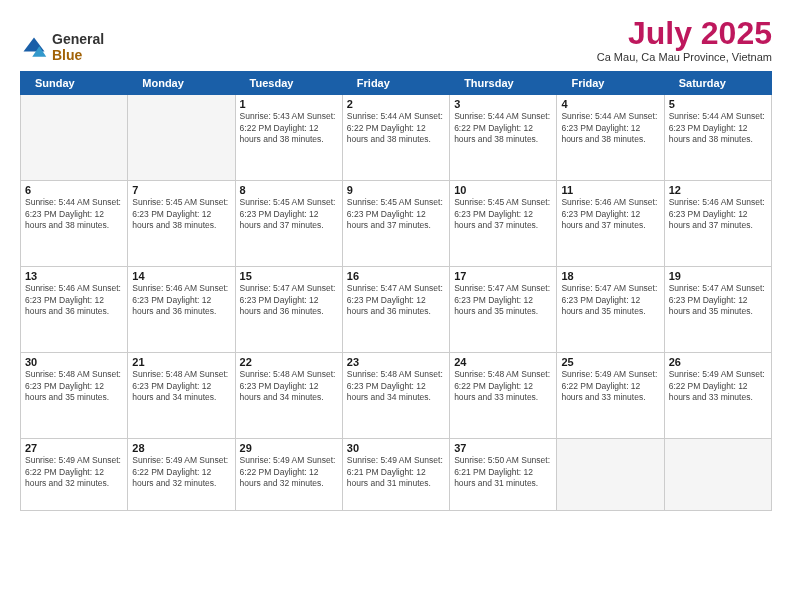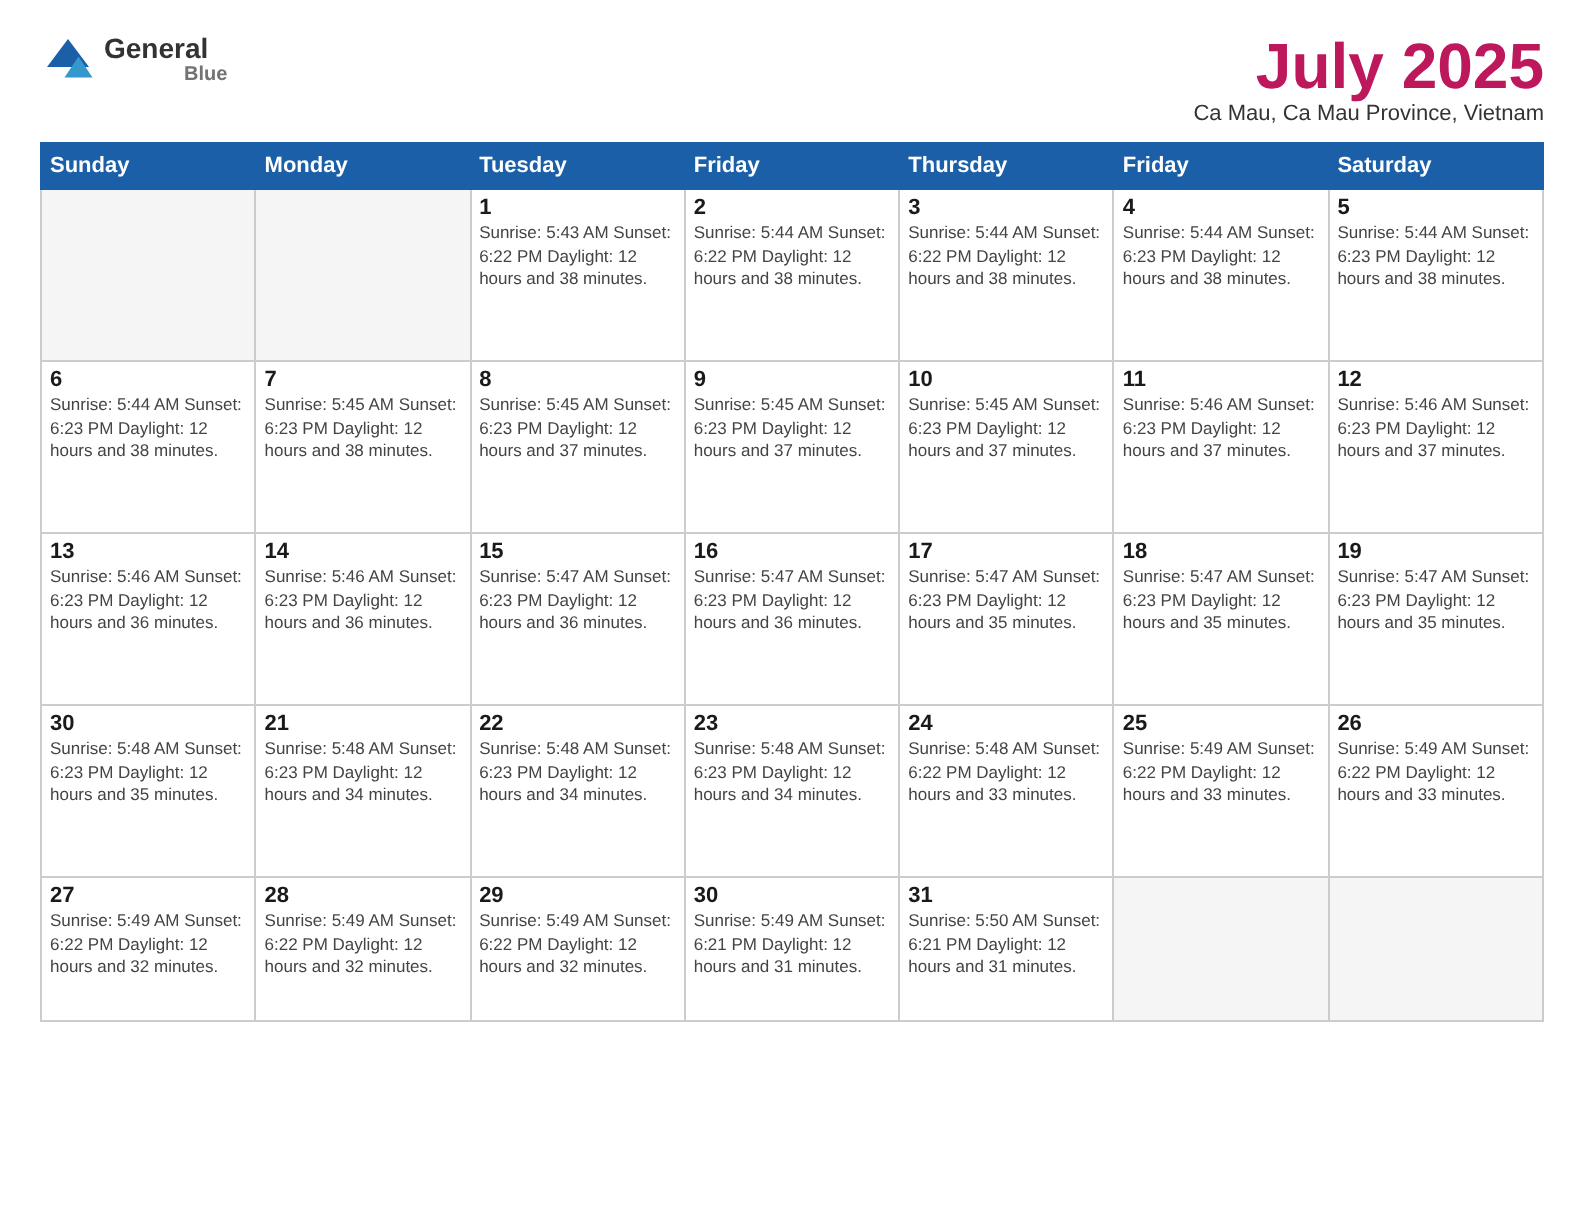--- a/index.html
+++ b/index.html
@@ -12,43 +12,42 @@
     }
     .page {
       width: 792px;
       height: 612px;
       padding: 16px 20px 12px 20px;
       background: #fff;
     }
     .header {
       display: flex;
       justify-content: space-between;
-      align-items: flex-start;
+      align-items: flex-end;
       margin-bottom: 8px;
     }
     .logo {
       display: flex;
       align-items: center;
       gap: 4px;
     }
     .logo-text {
       display: flex;
       flex-direction: column;
       line-height: 1.1;
     }
     .logo-general {
       font-size: 14px;
       font-weight: bold;
       color: #333;
     }
     .logo-blue {
-      font-size: 10px;
-      font-weight: bold;
-      color: #737373;
-      margin-left: 40px;
+      font-size: 14px;
+      font-weight: bold;
+      color: #a16207;
     }
     .logo-icon {
       width: 28px;
       height: 28px;
     }
     .title-block {
       text-align: right;
     }
     .cal-title {
       font-size: 32px;
@@ -63,21 +62,21 @@
     .calendar {
       width: 100%;
       border-collapse: collapse;
       table-layout: fixed;
     }
     .calendar thead tr th {
       background: #1a5fa8;
       color: #fff;
       font-size: 11px;
       font-weight: bold;
-      padding: 5px 4px;
+      padding: 5px 14px;
       text-align: left;
       border: 1px solid #1a5fa8;
     }
     .calendar tbody tr td {
       border: 1px solid #ccc;
       vertical-align: top;
       padding: 3px 4px;
       font-size: 9px;
       color: #333;
       background: #fff;
@@ -321,21 +320,21 @@
 Sunset: 6:22 PM
 Daylight: 12 hours and 32 minutes.</div>
           </td>
           <td>
             <span class="day-number">30</span>
             <div class="day-info">Sunrise: 5:49 AM
 Sunset: 6:21 PM
 Daylight: 12 hours and 31 minutes.</div>
           </td>
           <td>
-            <span class="day-number">31</span>
+            <span class="day-number">37</span>
             <div class="day-info">Sunrise: 5:50 AM
 Sunset: 6:21 PM
 Daylight: 12 hours and 31 minutes.</div>
           </td>
           <td class="empty-cell"></td>
           <td class="empty-cell"></td>
         </tr>
       </tbody>
   </table>
 </div>

